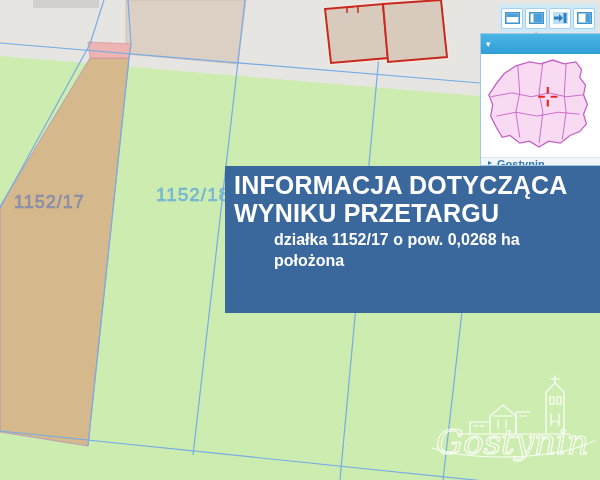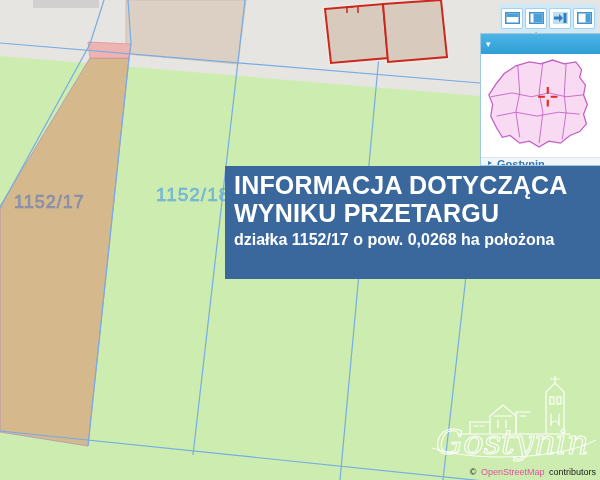--- a/index.html
+++ b/index.html
@@ -48,25 +48,25 @@
   .ref-header .arrow{font-size:9px;margin-right:5px;}
   .ref-body{height:103px;background:#fff;display:flex;justify-content:center;}
   .section-header{
     height:10px;overflow:hidden;background:#f2f6f9;border-top:1px solid #dbe6ee;
     color:#2f77b3;font-size:11px;font-weight:bold;
     display:flex;align-items:flex-start;padding-left:7px;cursor:pointer;
   }
   .section-header .arrow{font-size:8px;margin-right:5px;}
   
   .infobox{
-    position:absolute;z-index:5;left:225px;top:166px;width:375px;height:113px;
+    position:absolute;z-index:5;left:225px;top:166px;width:375px;height:147px;
     background:#3a689c;color:#ffffff;padding:5px 8px 0 9px;
   }
   .infobox .title{font-size:25px;font-weight:bold;line-height:28px;letter-spacing:0.2px;}
-  .infobox .body{font-size:16px;font-weight:bold;line-height:21px;margin-top:2px;}
+  .infobox .body{font-size:16px;font-weight:bold;line-height:21px;margin-top:2px;margin-left:40px;}
   
   .logo{position:absolute;z-index:2;left:428px;top:370px;}
   
   .attribution{
     position:absolute;z-index:3;right:4px;bottom:3px;font-size:9px;color:#1a1a1a;
     font-family:"Liberation Sans",sans-serif;
   }
   .attribution .osm-link{color:#e0519e;text-decoration:none;margin:0 2px;}
 </style>
 </head>
@@ -185,19 +185,14 @@
         <path d="M88,64 V42 h14 M92,46 h6"></path>
 
         <path d="M30,64 h112"></path>
       </g>
 
       <text x="8" y="84" font-family="DejaVu Serif, serif" font-style="italic" font-size="34" fill="none" stroke="#ffffff" stroke-width="1.1" opacity="0.95">Gostynin</text>
       <path d="M4,78 C 44,92 132,90 168,70" fill="none" stroke="#ffffff" stroke-width="1" opacity="0.9"></path>
     </svg>
   </div>
 
-  <div class="attribution">
-    <span>©</span>
-    <a href="#" class="osm-link">OpenStreetMap</a>
-    <span>contributors</span>
-  </div>
 
 </div>
 
 </body></html>

